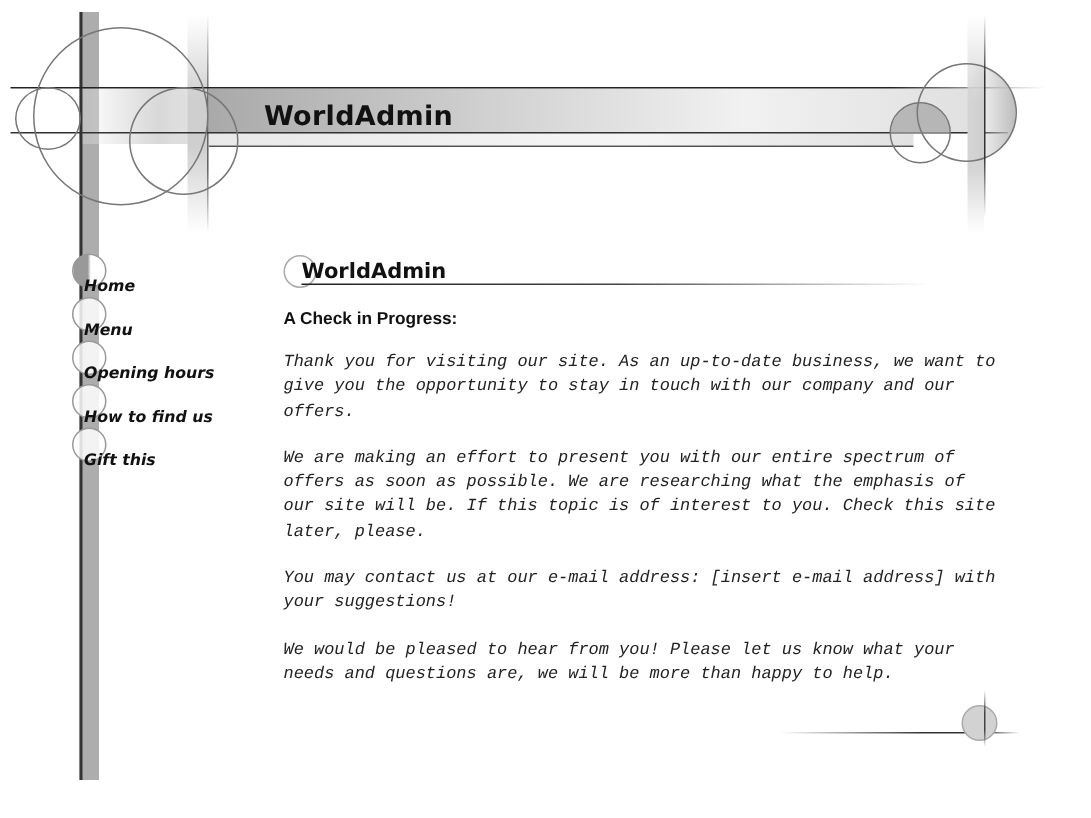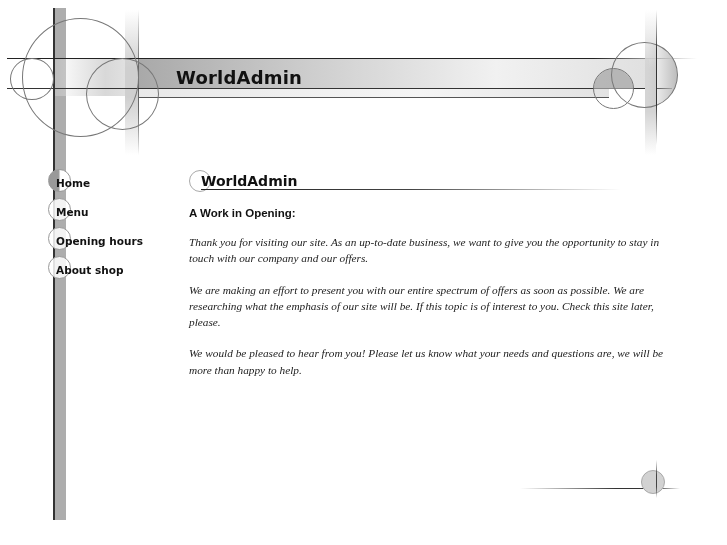--- a/index.html
+++ b/index.html
@@ -19,32 +19,32 @@
   .c-small { left:10px; top:58px; width:44px; height:42px; }
   .c-mid { left:86px; top:58px; width:73px; height:72px; }
   .c-r1 { left:611px; top:42px; width:67px; height:66px; background:linear-gradient(to right, rgba(255,255,255,0) 55%, #bdbdbd); }
   .c-r2 { left:593px; top:68px; width:41px; height:41px; }
   .c-r2-fill { left:594px; top:69px; width:39px; height:20px; border-radius:20px 20px 0 0; background:#a7a7a7; opacity:0.75; }
   .vline-r { left:656px; top:10px; width:1px; height:135px; background:linear-gradient(to bottom, rgba(0,0,0,0), #333 30%, #333 70%, rgba(0,0,0,0)); }
   .vfade-r { left:645px; top:10px; width:11px; height:145px; background:linear-gradient(to bottom, rgba(255,255,255,0), #d4d4d4 40%, #d4d4d4 70%, rgba(255,255,255,0)); }
   .brand { left:176px; top:67px; font-size:18px; font-weight:bold; color:#111; letter-spacing:0.2px; }
   
   .nav { left:48px; top:170px; width:130px; }
-  .nav-item { position:relative; height:29px; display:flex; align-items:center; }
+  .nav-item { position:relative; height:29px; display:flex; align-items:flex-end;font-style:italic; }
   .nav-circle { position:absolute; left:0; top:-1px; width:23px; height:23px; border-radius:50%; border:1px solid #999; box-sizing:border-box; background:rgba(255,255,255,0.85); }
   .nav-item.active .nav-circle { background:linear-gradient(to right, #999 45%, #fff 55%); }
   .nav-label { position:relative; left:8px; top:-2px; font-size:10.5px; font-weight:bold; color:#111; font-family:"DejaVu Sans", sans-serif; text-decoration:none; }
   
   .content { left:189px; top:170px; width:480px; }
   .c-title-wrap { position:relative; height:24px; }
   .c-title-circle { position:absolute; left:0; top:0; width:22px; height:22px; border-radius:50%; border:1px solid #aaa; box-sizing:border-box; }
   .c-title { position:absolute; left:12px; top:3px; font-size:14px; font-weight:bold; color:#111; }
   .c-title-line { position:absolute; left:12px; top:19px; width:420px; height:1px; background:linear-gradient(to right, #222 0%, #444 50%, rgba(0,0,0,0)); }
   .subhead { margin:13px 0 0 0; font-family:"Liberation Sans", sans-serif; font-size:11.5px; font-weight:bold; color:#111; }
-  .para { margin:15px 0 0 0; font-family:Liberation Serif, serif; font-size:11.3px; font-style:italic; color:#222; line-height:16.3px; }
+  .para { margin:15px 0 0 0; font-family:Liberation Mono, monospace; font-size:11.3px; font-style:italic; color:#222; line-height:16.3px; }
   
   .foot-line { left:520px; top:488px; width:160px; height:1px; background:linear-gradient(to right, rgba(0,0,0,0), #333 60%, #333 85%, rgba(0,0,0,0)); }
   .foot-circle { left:641px; top:470px; width:24px; height:24px; border-radius:50%; background:#d2d2d2; border:1px solid #aaa; box-sizing:border-box; }
   .foot-vline { left:656px; top:460px; width:1px; height:38px; background:linear-gradient(to bottom, rgba(0,0,0,0), #444 40%, #444 70%, rgba(0,0,0,0)); }
 </style>
 </head>
 <body>
 
 <div class="abs vbar-left"></div>
 <div class="abs banner-left"></div>
@@ -73,31 +73,36 @@
   <div class="nav-item">
     <span class="nav-circle"></span>
     <a class="nav-label">Menu</a>
   </div>
   <div class="nav-item">
     <span class="nav-circle"></span>
     <a class="nav-label">Opening hours</a>
   </div>
   <div class="nav-item">
     <span class="nav-circle"></span>
-    <a class="nav-label">About shop</a>
+    <a class="nav-label">How to find us</a>
+  </div>
+  <div class="nav-item">
+    <span class="nav-circle"></span>
+    <a class="nav-label">Gift this</a>
   </div>
 </nav>
 
 <main class="abs content">
   <div class="c-title-wrap">
     <span class="c-title-circle"></span>
     <span class="c-title">WorldAdmin</span>
     <span class="c-title-line"></span>
   </div>
-  <p class="subhead">A Work in Opening:</p>
+  <p class="subhead">A Check in Progress:</p>
   <p class="para">Thank you for visiting our site. As an up-to-date business, we want to give you the opportunity to stay in touch with our company and our offers.</p>
   <p class="para">We are making an effort to present you with our entire spectrum of offers as soon as possible. We are researching what the emphasis of our site will be. If this topic is of interest to you. Check this site later, please.</p>
+  <p class="para">You may contact us at our e-mail address: [insert e-mail address] with your suggestions!</p>
   <p class="para">We would be pleased to hear from you! Please let us know what your needs and questions are, we will be more than happy to help.</p>
 </main>
 
 <div class="abs foot-line"></div>
 <div class="abs foot-circle"></div>
 <div class="abs foot-vline"></div>
 
 </body></html>

